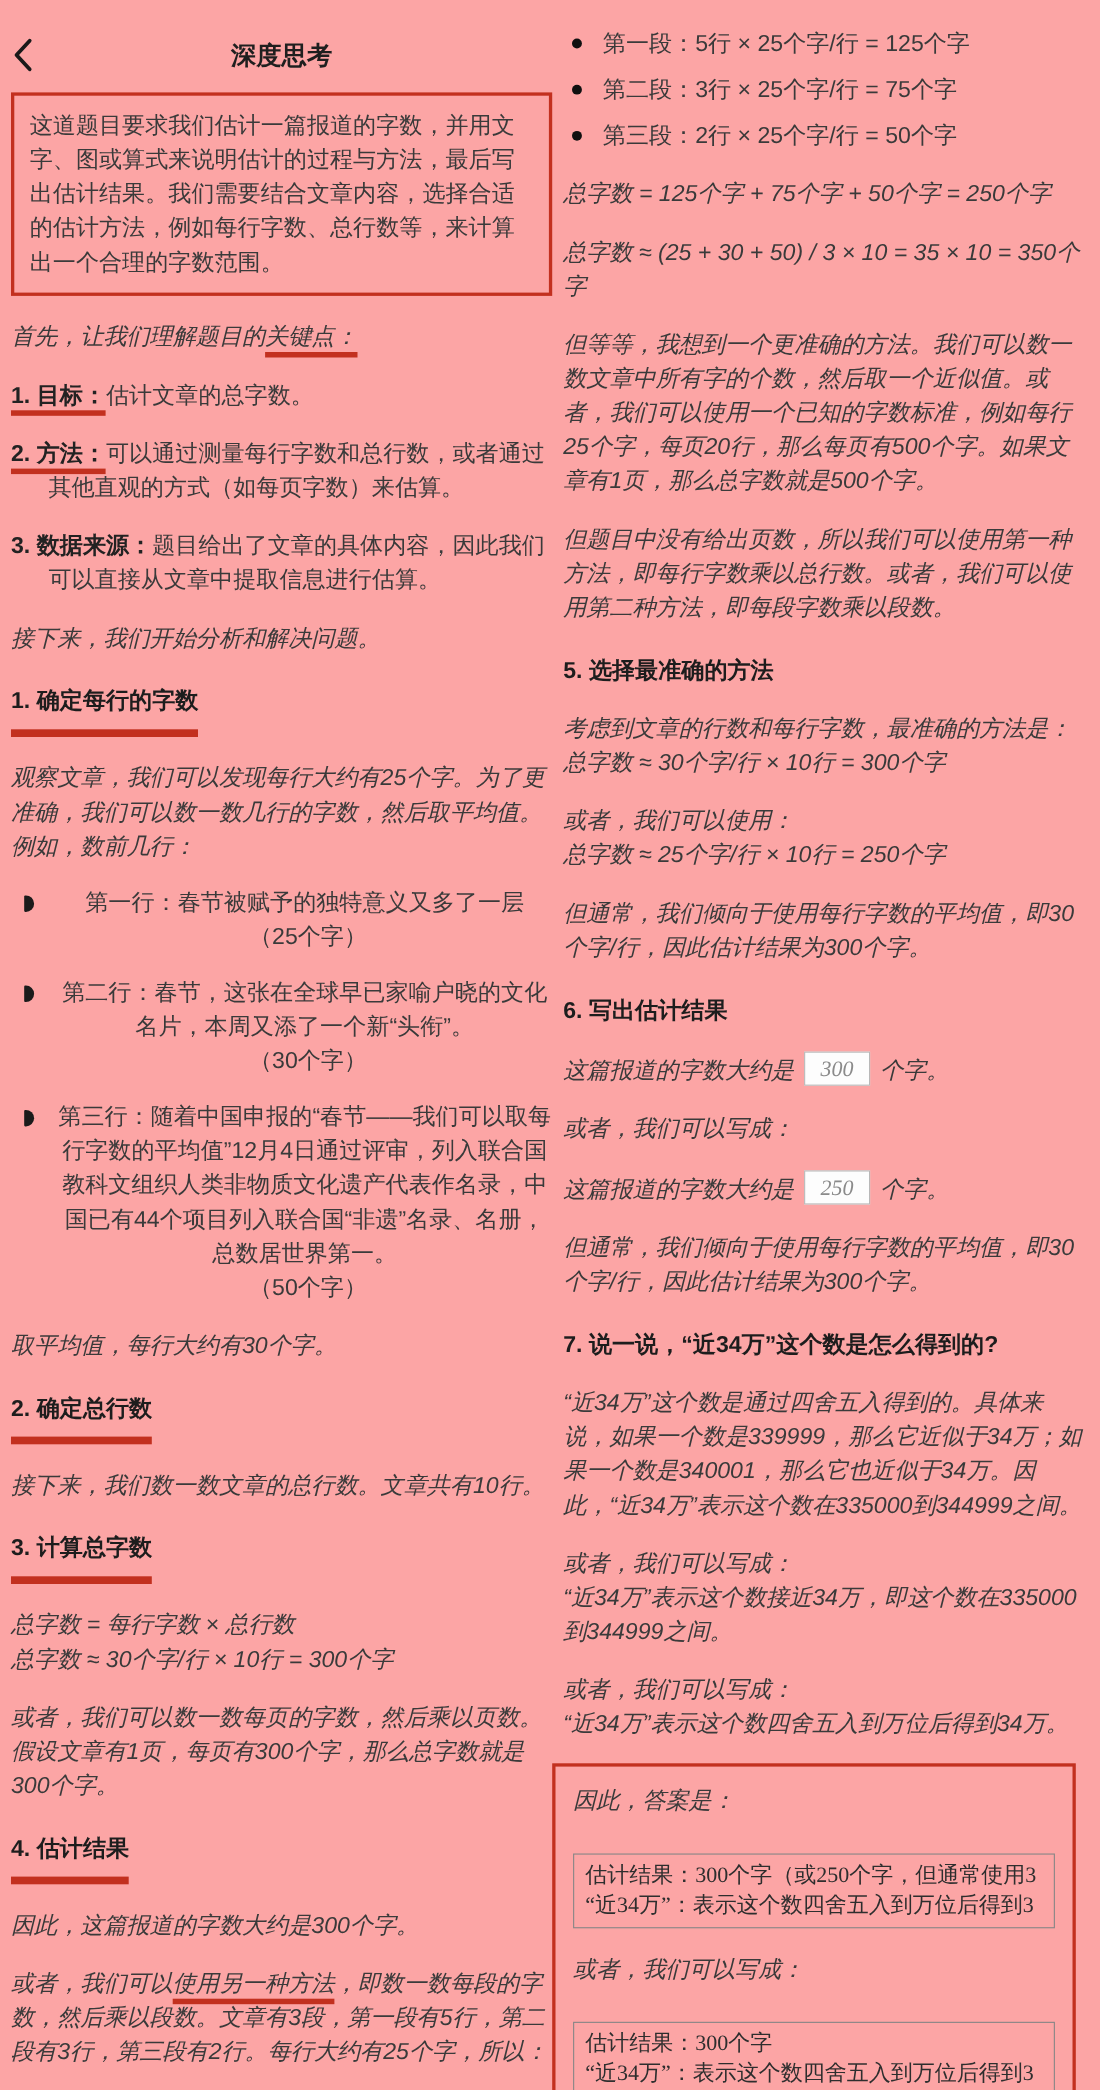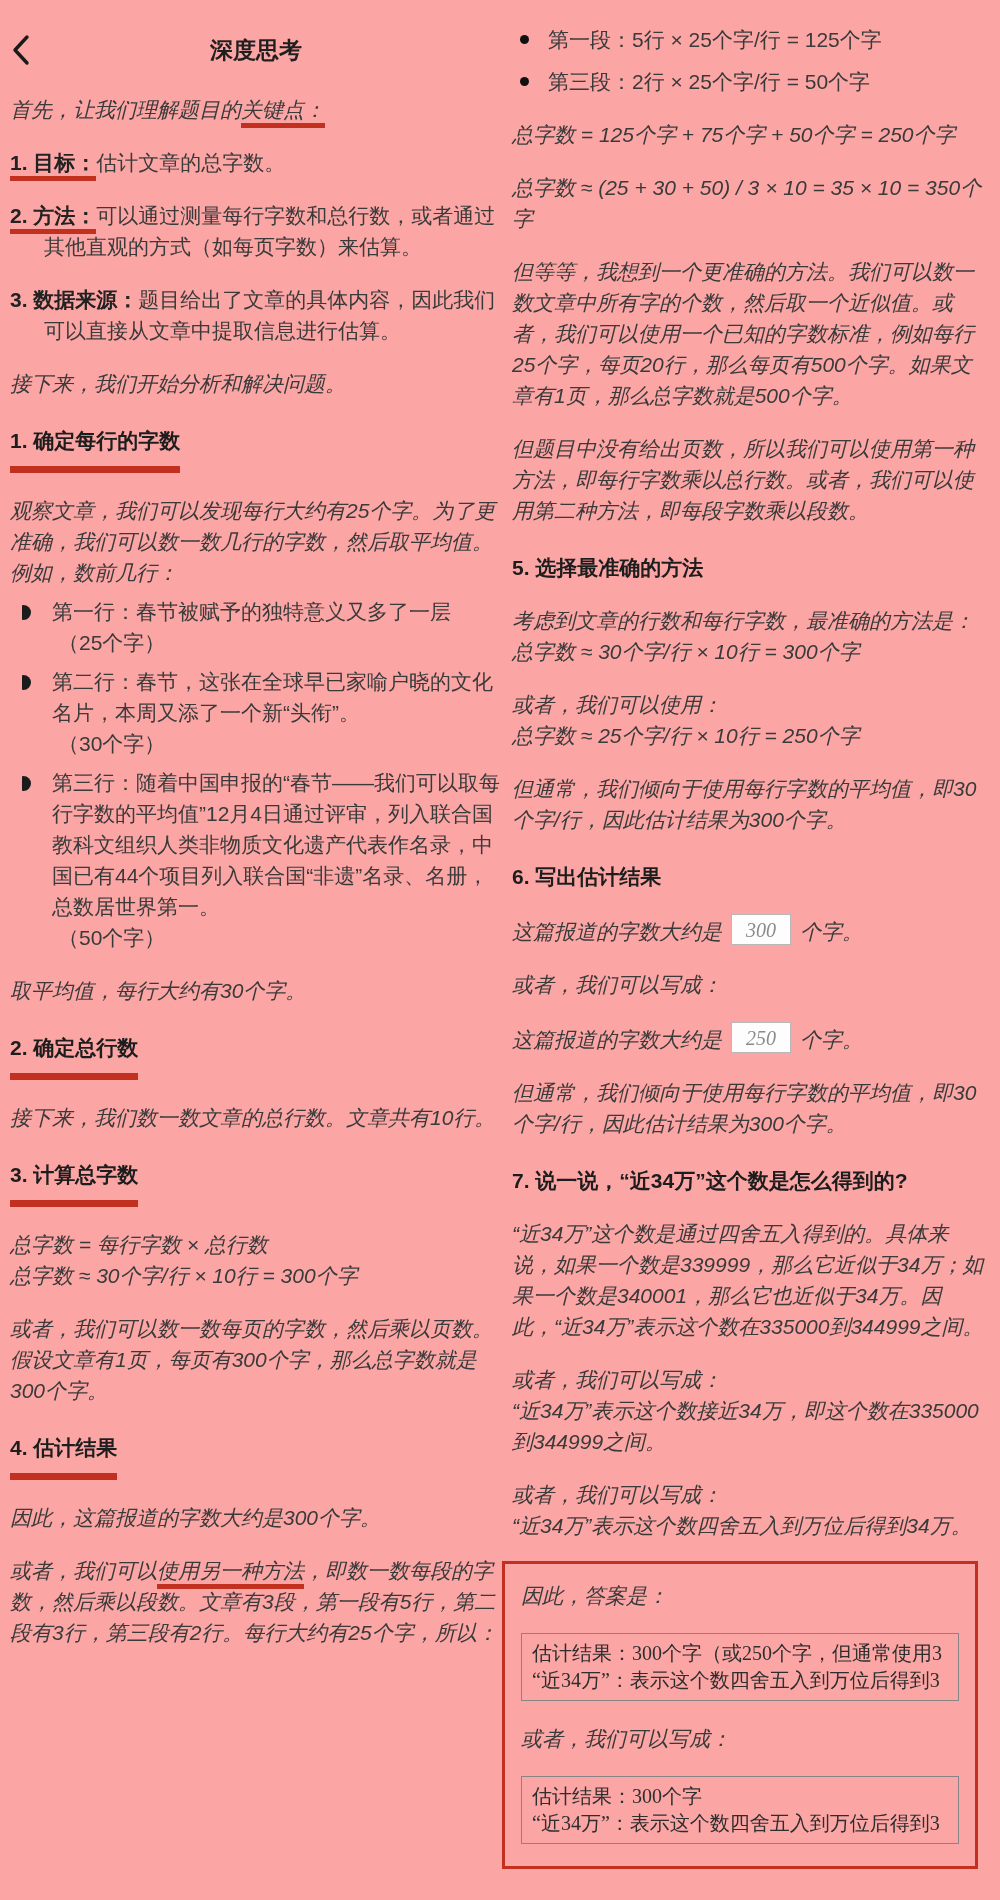--- a/index.html
+++ b/index.html
@@ -17,49 +17,52 @@
 
   .para{margin:22px 0 0;font-style:italic;}
   .line{margin:0;}
   .b{font-weight:bold;color:#222;}
   .rline{border-bottom:5px solid #c2301f;padding-bottom:2px;}
   .h{margin-top:26px;font-weight:bold;color:#1d1d1d;}
   .hu{display:inline-block;border-bottom:7px solid #c2301f;padding-bottom:10px;}
 
   .item{margin-top:22px;padding-left:34px;text-indent:-34px;}
 
-  .bullet{position:relative;margin-top:8px;padding-left:42px;}
+  .bullet{position:relative;margin-top:20px;padding-left:42px;text-align:center;}
   .bullet .mk{position:absolute;left:12px;top:9px;width:9px;height:15px;background:#1b1b1b;border-radius:1px 8px 8px 1px;}
   .bullet .count{padding-left:6px;}
 
   .rb{position:relative;margin:0 0 11px;padding-left:36px;}
   .rb .mk2{position:absolute;left:8px;top:11px;width:9px;height:9px;background:#101010;border-radius:50%;}
 
   .blank{display:inline-block;border:1px solid #b8b8b8;background:#fdfdfd;min-width:42px;text-align:center;margin:0 9px;padding:4px 8px 3px;font-family:"Liberation Serif","DejaVu Serif",serif;font-size:20px;line-height:22px;color:#8b8b8b;vertical-align:2px;}
 
   .answer-box{margin:20px 0 0 -10px;width:438px;border:3px solid #c2301f;padding:16px 16px 22px;}
   .answer-box .first{margin-top:0;}
-  .ans-inner{margin-top:22px;border:1px solid #858585;padding:6px 10px;font-family:"Liberation Serif","DejaVu Serif",serif;font-size:20px;line-height:27px;color:#2e2e2e;white-space:nowrap;overflow:hidden;}
+  .ans-inner{margin-top:32px;border:1px solid #858585;padding:6px 10px;font-family:"Liberation Serif","DejaVu Serif",serif;font-size:20px;line-height:27px;color:#2e2e2e;white-space:nowrap;overflow:hidden;}
 </style>
 </head>
 <body>
 
 <div class="page">
 
   <div class="col col-left">
 
     <div class="header">
       <span class="back">
         <svg width="22" height="32" viewBox="0 0 22 32">
           <polyline points="17,3 5,16 17,29" fill="none" stroke="#1a1a1a" stroke-width="3.4" stroke-linecap="round" stroke-linejoin="round"></polyline>
         </svg>
       </span>
       <span class="title">深度思考</span>
     </div>
 
+    <div class="intro-box">
+      <span>这道题目要求我们估计一篇报道的字数，并用文字、图或算式来说明估计的过程与方法，最后写出估计结果。我们需要结合文章内容，选择合适的估计方法，例如每行字数、总行数等，来计算出一个合理的字数范围。</span>
+    </div>
 
     <div class="para"><span>首先，让我们理解题目的</span><span class="rline">关键点：</span></div>
 
     <div class="item"><span class="b rline">1. 目标：</span><span>估计文章的总字数。</span></div>
 
     <div class="item"><span class="b rline">2. 方法：</span><span>可以通过测量每行字数和总行数，或者通过其他直观的方式（如每页字数）来估算。</span></div>
 
     <div class="item"><span class="b">3. 数据来源：</span><span>题目给出了文章的具体内容，因此我们可以直接从文章中提取信息进行估算。</span></div>
 
     <div class="para">接下来，我们开始分析和解决问题。</div>
@@ -105,20 +108,21 @@
 
     <div class="para">因此，这篇报道的字数大约是300个字。</div>
 
     <div class="para"><span>或者，我们可以</span><span class="rline">使用另一种方法</span><span>，即数一数每段的字数，然后乘以段数。文章有3段，第一段有5行，第二段有3行，第三段有2行。每行大约有25个字，所以：</span></div>
 
   </div>
 
   <div class="col col-right">
 
     <div class="rb"><span class="mk2"></span><span>第一段：</span><span>5行 × 25个字/行 = 125个字</span></div>
+    <div class="rb"><span class="mk2"></span><span>第二段：</span><span>3行 × 25个字/行 = 75个字</span></div>
     <div class="rb"><span class="mk2"></span><span>第三段：</span><span>2行 × 25个字/行 = 50个字</span></div>
 
     <div class="para">总字数 = 125个字 + 75个字 + 50个字 = 250个字</div>
 
     <div class="para">
       <div class="line">总字数 ≈ (25 + 30 + 50) / 3 × 10 = 35 × 10 = 350个字</div>
     </div>
 
     <div class="para">但等等，我想到一个更准确的方法。我们可以数一数文章中所有字的个数，然后取一个近似值。或者，我们可以使用一个已知的字数标准，例如每行25个字，每页20行，那么每页有500个字。如果文章有1页，那么总字数就是500个字。</div>
 

